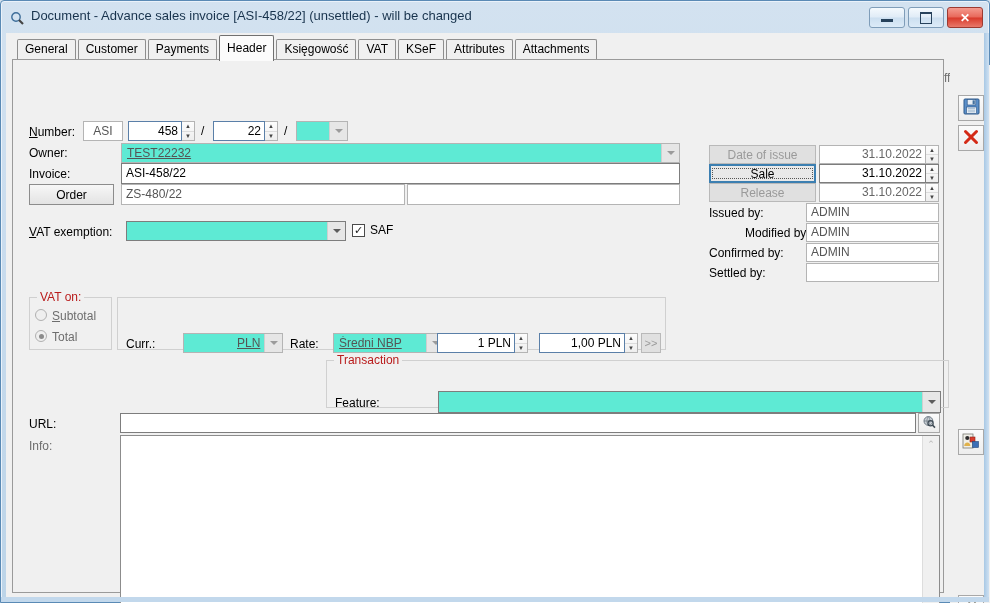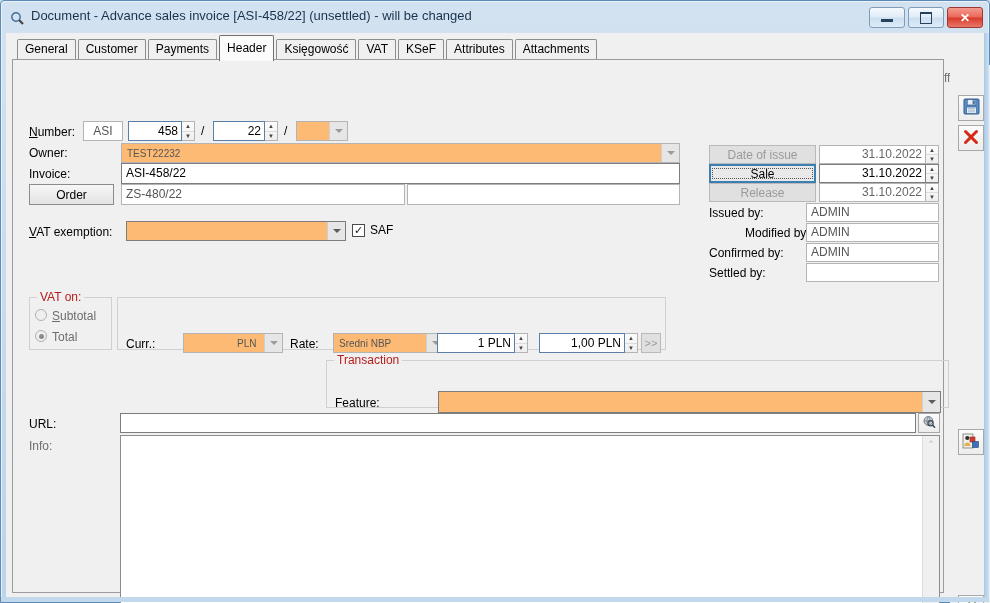--- a/index.html
+++ b/index.html
@@ -105,23 +105,23 @@
     position:absolute;box-sizing:border-box;
     width:13px;
     border:1px solid #b4b4b4;border-left:none;
     background:linear-gradient(to bottom,#fdfdfd,#eeeeee);
     display:flex;flex-direction:column;
   }
   .spin div{flex:1;display:flex;align-items:center;justify-content:center;font-size:6px;color:#444;}
   .spin div:first-child{border-bottom:1px solid #dcdcdc;}
   .combo{
     position:absolute;box-sizing:border-box;
-    border:1px solid #b4b4b4;background:#fdba74;
+    border:1px solid #b4b4b4;background:#5eead4;
     display:flex;align-items:center;
-    font-size:10px;color:#555;
+    font-size:12px;color:#555;text-decoration:underline;
   }
   .combo .txt{flex:1;padding-left:5px;overflow:hidden;white-space:nowrap;}
   .combo .arrow{
     width:17px;align-self:stretch;
     background:#e6e6e6;
     border-left:1px solid #cfcfcf;
     display:flex;align-items:center;justify-content:center;
   }
   .combo.enabled{border-color:#7d7d7d;}
   .combo.enabled .arrow{background:#e6e6e6;}

